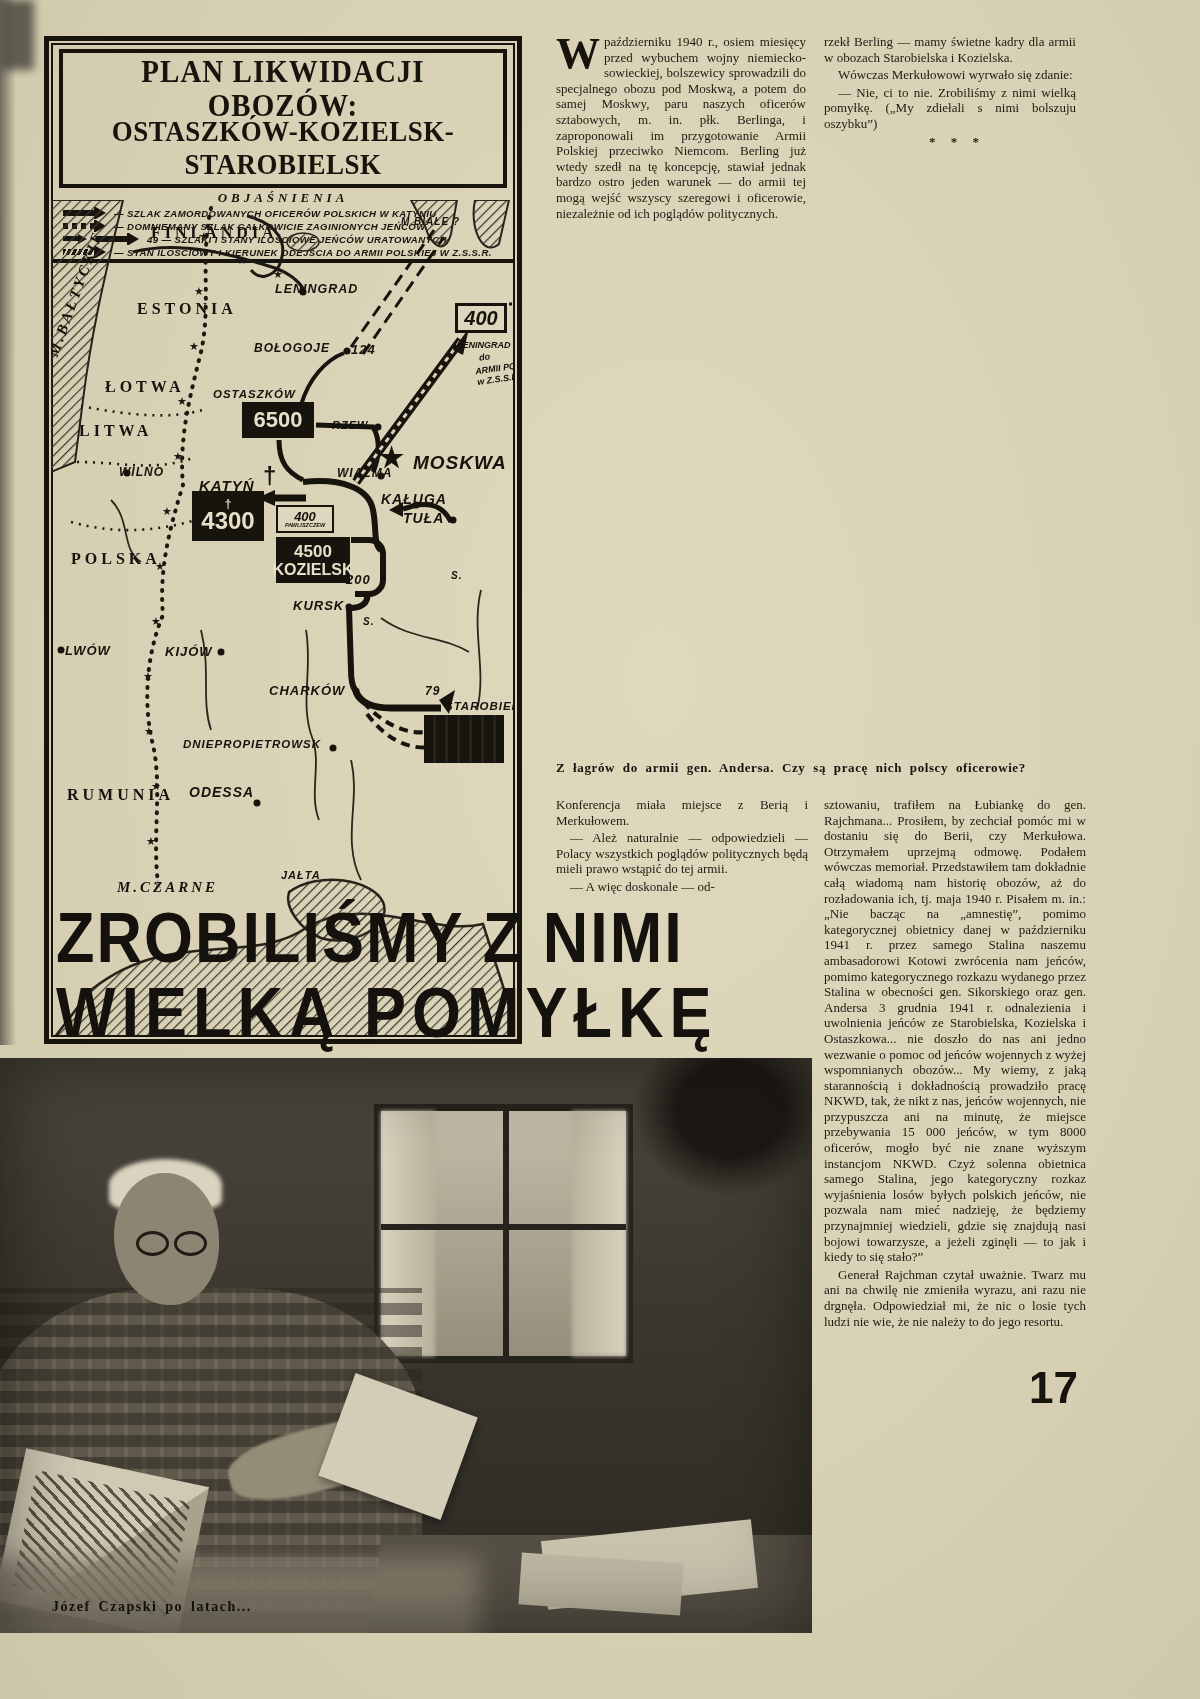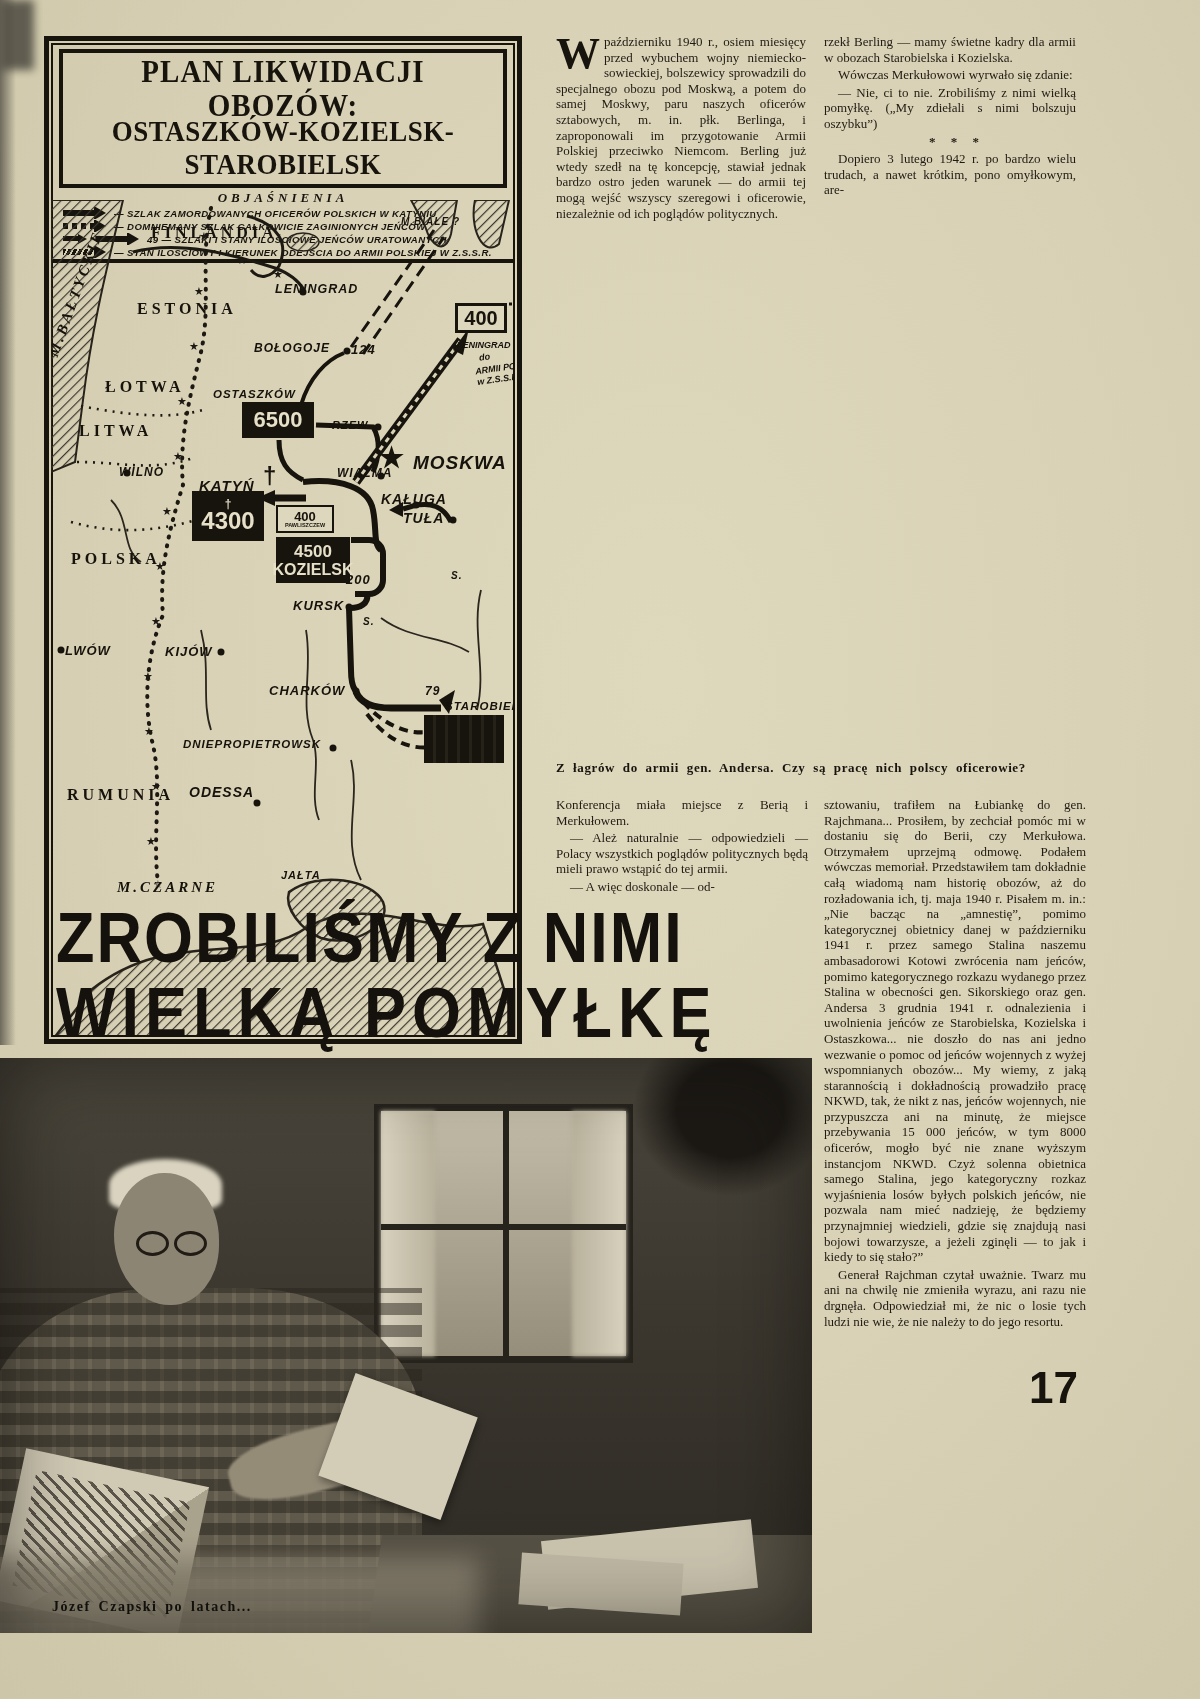--- a/index.html
+++ b/index.html
@@ -34,21 +34,21 @@
 
   .map-body{position:absolute;left:2px;right:2px;top:159px;bottom:4px;overflow:hidden;}
   .map-body svg{position:absolute;left:0;top:0;}
   .ml{position:absolute;z-index:3;font-family:"Liberation Sans",sans-serif;font-weight:700;font-style:italic;
       font-size:12px;color:#16120c;white-space:nowrap;letter-spacing:1px;}
   .country{font-family:"Liberation Serif",serif;font-style:normal;font-size:16px;letter-spacing:4px;font-weight:700;}
   .seaname{font-family:"Liberation Serif",serif;font-size:15px;letter-spacing:3px;}
   .mbox{position:absolute;z-index:4;background:#17130d;color:#e6e0c8;text-align:center;
         font-family:"Liberation Sans",sans-serif;font-weight:800;display:flex;flex-direction:column;
         align-items:center;justify-content:center;line-height:1;}
-  .mbox.white{background:#ddd7bd;color:#17130d;border:3px solid #17130d;box-sizing:border-box;}
+  .mbox.white{background:#ddd7bd;color:#17130d;border:3px solid #17130d;box-sizing:border-box;font-style:italic;}
   .halo{text-shadow:0 0 3px #ddd7bd,0 0 2px #ddd7bd;}
 
   
   .col{position:absolute;text-align:justify;font-size:13px;line-height:15.6px;color:#201a12;}
   .col p{margin:0 0 2px;text-indent:14px;}
   .col p.noindent{text-indent:0;}
   .dropcap{float:left;font:800 44px/34px "Liberation Serif",serif;padding:3px 4px 0 0;color:#17130d;}
   .divider{text-align:center;font-weight:700;letter-spacing:6px;margin:10px 0 8px;text-indent:0;}
 
   
@@ -317,21 +317,20 @@
   <div class="col" style="left:556px;top:34px;width:250px;">
     <p class="noindent">
       <span class="dropcap">W</span><span>październiku 1940 r., osiem miesięcy przed wybuchem wojny niemiecko-sowieckiej, bolszewicy sprowadzili do specjalnego obozu pod Moskwą, a potem do samej Moskwy, paru naszych oficerów sztabowych, m. in. płk. Berlinga, i zaproponowali im przygotowanie Armii Polskiej przeciwko Niemcom. Berling już wtedy szedł na tę koncepcję, stawiał jednak bardzo ostro jeden warunek — do armii tej mogą wejść wszyscy szeregowi i oficerowie, niezależnie od ich poglądów politycznych.</span>
     </p>
   </div>
   <div class="col" style="left:824px;top:34px;width:252px;">
     <p class="noindent">rzekł Berling — mamy świetne kadry dla armii w obozach Starobielska i Kozielska.</p>
     <p>Wówczas Merkułowowi wyrwało się zdanie:</p>
     <p>— Nie, ci to nie. Zrobiliśmy z nimi wielką pomyłkę. („My zdiełali s nimi bolszuju oszybku”)</p>
     <p class="divider">* * *</p>
-    <p>Dopiero 3 lutego 1942 r. po bardzo wielu trudach, a nawet krótkim, pono omyłkowym, are-</p>
   </div>
 
   <div class="caption1">Z łagrów do armii gen. Andersa. Czy są pracę nich polscy oficerowie?</div>
 
   <div class="col" style="left:556px;top:797px;width:252px;">
     <p class="noindent">Konferencja miała miejsce z Berią i Merkułowem.</p>
     <p>— Ależ naturalnie — odpowiedzieli — Polacy wszystkich poglądów politycznych będą mieli prawo wstąpić do tej armii.</p>
     <p>— A więc doskonale — od-</p>
   </div>
   <div class="col" style="left:824px;top:797px;width:262px;">

